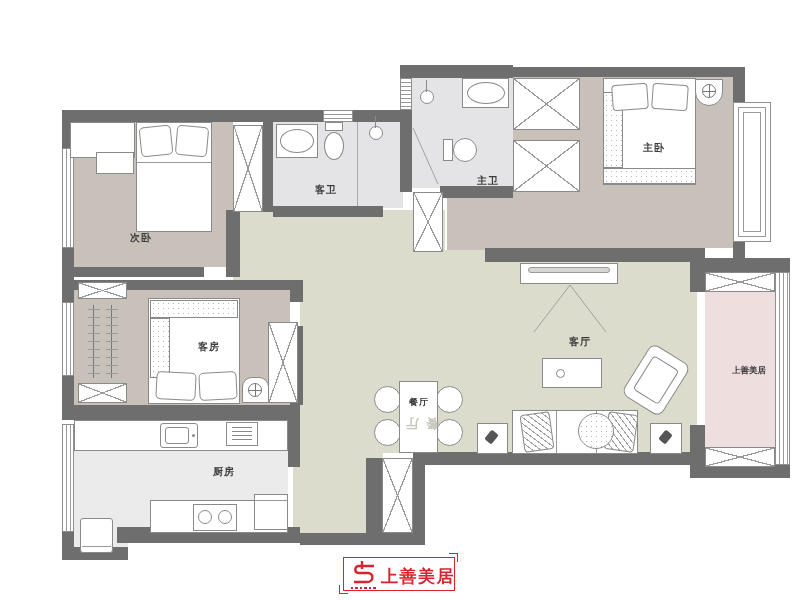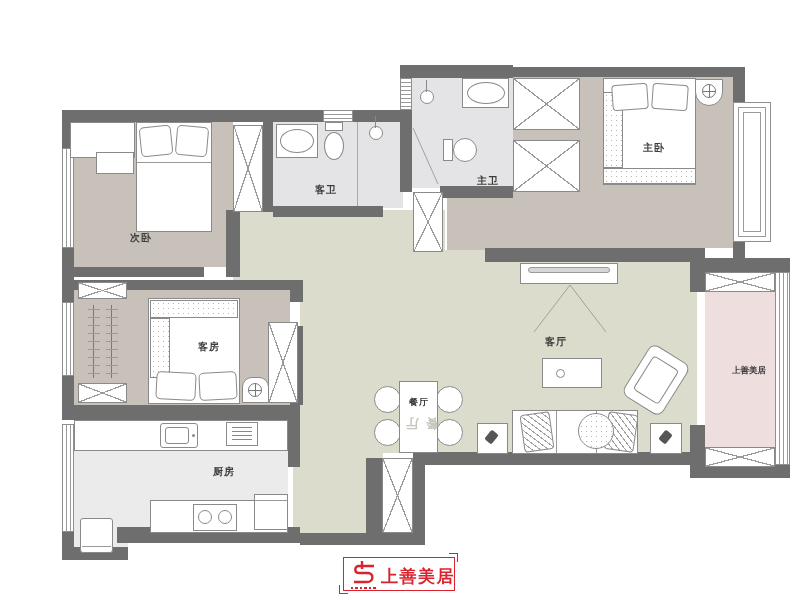--- a/index.html
+++ b/index.html
@@ -194,21 +194,21 @@
     <line x1="413" y1="128" x2="438" y2="184" stroke="#999" stroke-width="0.9"></line>
   </svg>
 
   <div class="lbl" style="left:141px;top:238px;">次卧</div>
   <div class="lbl" style="left:326px;top:190px;">客卫</div>
   <div class="lbl" style="left:488px;top:151px;margin-top:30px;">主卫</div>
   <div class="lbl" style="left:654px;top:148px;">主卧</div>
   <div class="lbl" style="left:209px;top:347px;">客房</div>
   <div class="lbl" style="left:224px;top:472px;">厨房</div>
   <div class="lbl" style="left:419px;top:402px;font-size:9px;">餐厅</div>
-  <div class="lbl" style="left:556px;top:342px;">客厅</div>
+  <div class="lbl" style="left:580px;top:342px;">客厅</div>
   <div class="lbl lbl-sm" style="left:749px;top:371px;">上善美居</div>
   <div class="wm" style="left:419px;top:423px;">餐厅</div>
 
   <div class="abs logo-frame" style="left:343px;top:557px;width:112px;height:34px;"></div>
   <div class="abs" style="left:449px;top:553px;width:9px;height:9px;border-top:1.5px solid var(--brand_red,#d9232e);border-right:1.5px solid var(--brand_red,#d9232e);"></div>
   <div class="abs" style="left:339px;top:585px;width:9px;height:9px;border-bottom:1.5px solid var(--brand_red,#d9232e);border-left:1.5px solid var(--brand_red,#d9232e);"></div>
   <svg class="abs" style="left:349px;top:559px;" width="30" height="28" viewBox="0 0 30 28">
     <path d="M25 7 H10 C5 7 5 14 10 14 H19 C25 14 25 23 18 23 H5" fill="none" stroke="#d9232e" stroke-width="2.4"></path>
     <line x1="13" y1="2" x2="13" y2="10" stroke="#d9232e" stroke-width="2.4"></line>
   </svg>

